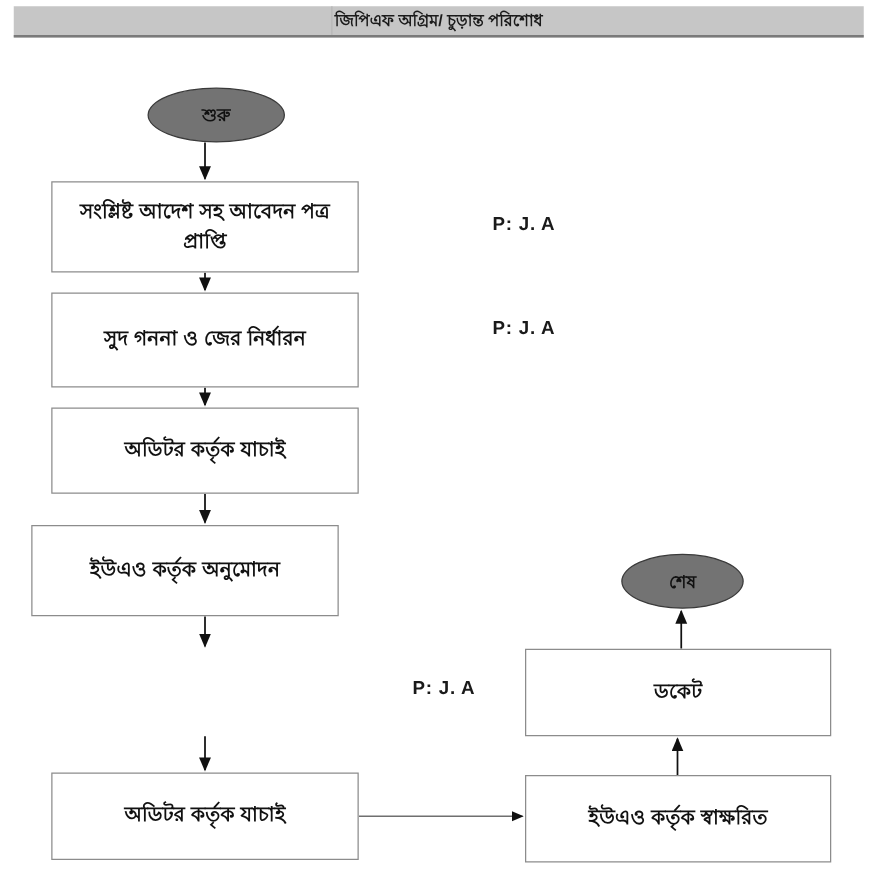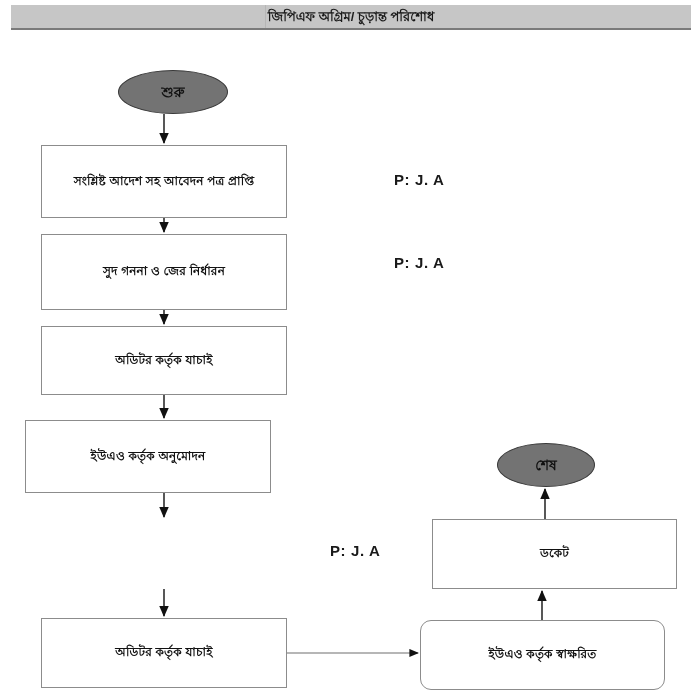--- a/index.html
+++ b/index.html
@@ -65,21 +65,21 @@
     box-sizing: border-box;
     border: 1px solid #8c8c8c;
     background: #ffffff;
     display: flex;
     align-items: center;
     justify-content: center;
     text-align: center;
     padding: 2px 6px;
   }
   .node-box .node-label {
-    font-size: 12px;
+    font-size: 16px;
     font-weight: bold;
     color: #111111;
     line-height: 1.45;
     letter-spacing: 0.2px;
   }
 
   
   .node-ellipse {
     position: absolute;
     box-sizing: border-box;
@@ -174,25 +174,25 @@
 
     <div class="node-box" style="left:25px; top:390px; width:246px; height:73px;">
       <span class="node-label">ইউএও কর্তৃক অনুমোদন</span>
     </div>
 
 
     <div class="node-box" style="left:41px; top:588px; width:246px; height:70px;">
       <span class="node-label">অডিটর কর্তৃক যাচাই</span>
     </div>
 
-    <div class="node-box" style="left:420px; top:590px; width:245px; height:70px;border-radius:11px;">
+    <div class="node-box" style="left:420px; top:590px; width:245px; height:70px;">
       <span class="node-label">ইউএও কর্তৃক স্বাক্ষরিত</span>
     </div>
 
-    <div class="node-box" style="left:432px; top:489px; width:245px; height:70px;">
+    <div class="node-box" style="left:420px; top:489px; width:245px; height:70px;">
       <span class="node-label">ডকেট</span>
     </div>
 
     <div class="node-ellipse" style="left:497px; top:413px; width:98px; height:44px;justify-content:center;">
       <span class="node-label">শেষ</span>
     </div>
 
     <div class="side-note" style="left:394px; top:141px;">P: J. A</div>
     <div class="side-note" style="left:394px; top:224px;">P: J. A</div>
     <div class="side-note" style="left:330px; top:512px;">P: J. A</div>

